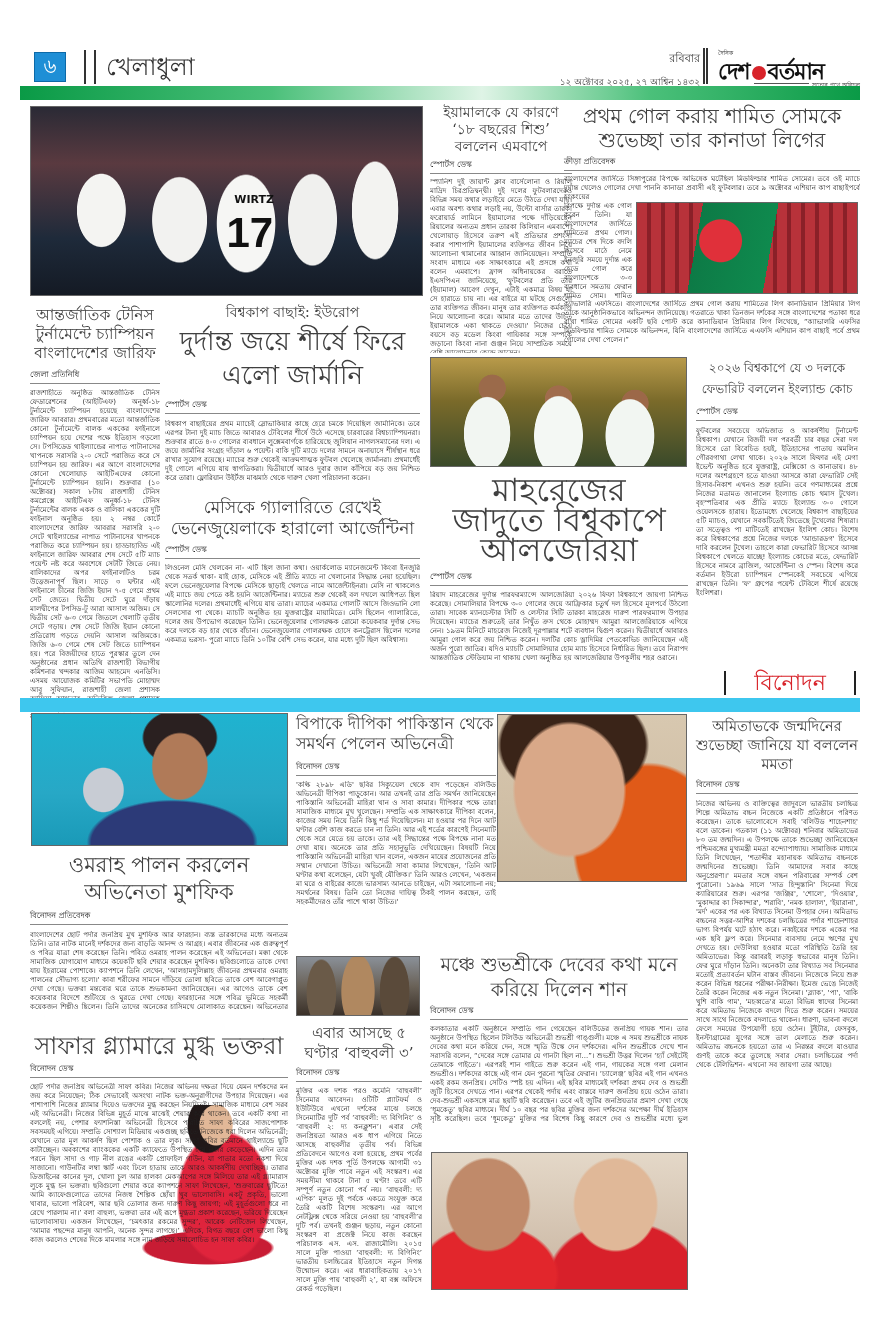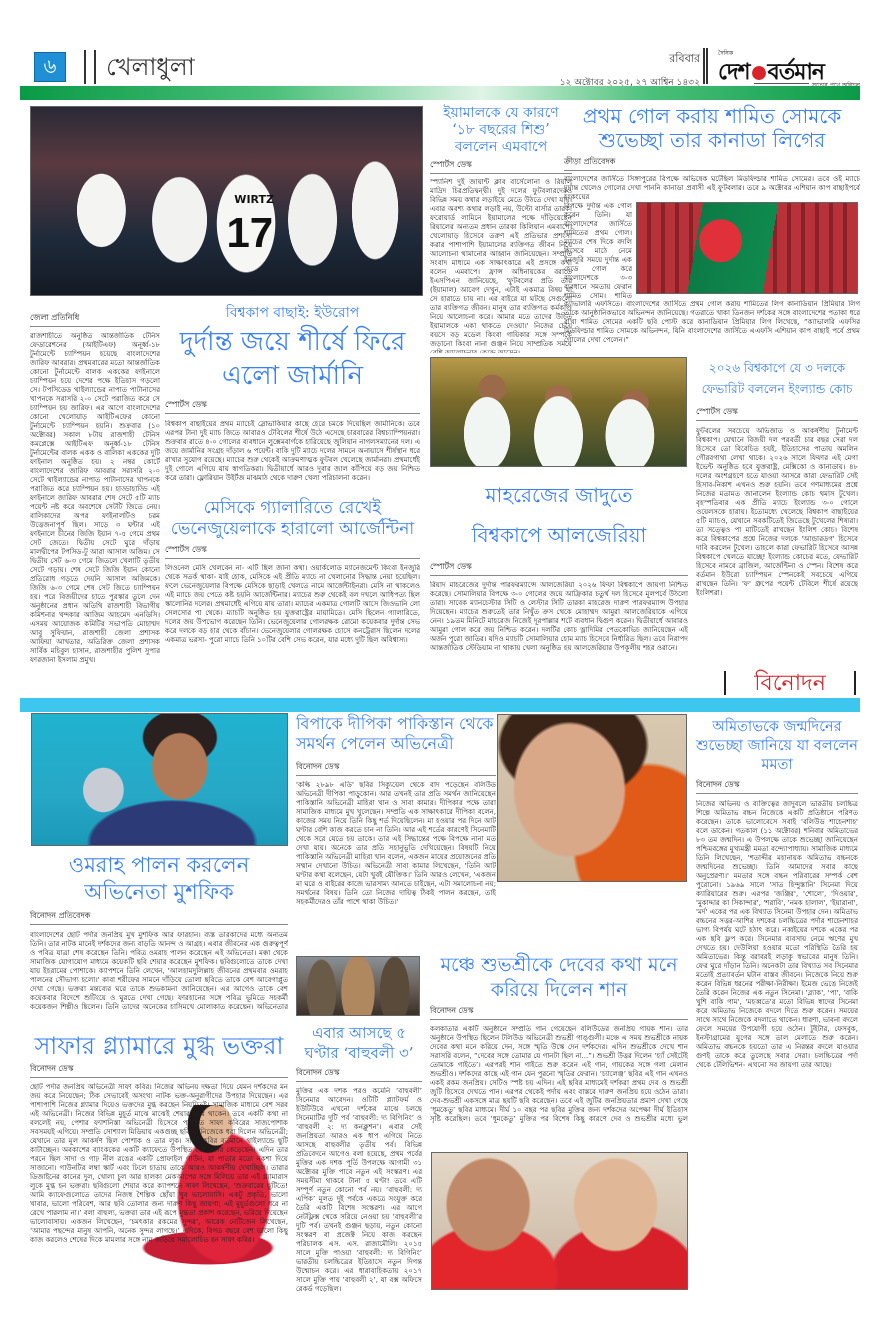--- a/index.html
+++ b/index.html
@@ -21,21 +21,21 @@
   .logo .tag-top { font-size: 6px; color: #333; position: absolute; left: 4px; top: 0; }
   .logo .name { position: absolute; left: 4px; top: 6px; font-size: 22px; font-weight: bold; color: #111; letter-spacing: -1px; font-family: "DejaVu Serif", serif; white-space: nowrap; }
   .logo .name .dot { display: inline-block; width: 14px; height: 14px; border-radius: 50%; background: #d8232a; vertical-align: middle; margin: 0 2px; }
   .logo .tag-bottom { position: absolute; right: 2px; top: 32px; font-size: 6px; color: #333; }
   .logo .tag-line { position: absolute; left: 40px; top: 35px; width: 55px; border-top: 1px solid #555; }
 
   .green-band { left: 20px; top: 86px; width: 840px; height: 14px;
     background: linear-gradient(90deg, #0a9a46 0%, #4bc07a 30%, #dff4e6 55%, #4bc07a 75%, #0a9a46 100%); }
 
   
-  .headline { font-family: "DejaVu Serif", serif; text-align: center; color: #3b82f6; line-height: 1.15; font-weight: normal; }
+  .headline { font-family: "DejaVu Serif", serif; text-align: center; color: #404040; line-height: 1.15; font-weight: normal; }
   .byline { font-size: 8px; color: #222; border-bottom: 1px solid #888; padding-bottom: 2px; }
   .body-text { font-size: 7px; line-height: 9px; color: #222; text-align: justify; overflow: hidden; }
   .photo { border: 1px solid #666; overflow: hidden; }
 
   
   .photo-germany { background:
       radial-gradient(ellipse 40px 60px at 18% 55%, #f4f4f2 60%, transparent 62%),
       radial-gradient(ellipse 45px 70px at 38% 60%, #f2f2f0 60%, transparent 62%),
       radial-gradient(ellipse 48px 80px at 55% 62%, #f6f6f4 60%, transparent 62%),
       radial-gradient(ellipse 40px 75px at 72% 60%, #f0f0ee 60%, transparent 62%),
@@ -106,20 +106,21 @@
   <span class="tag-bottom">সত্যের পথে অবিচল</span>
 </div>
 <div class="abs green-band"></div>
 
 <div class="abs photo photo-germany" style="left:30px; top:106px; width:393px; height:190px;">
   <div style="position:absolute; left:52%; top:46%; color:#111; font-weight:bold; font-size:11px;">WIRTZ</div>
   <div style="position:absolute; left:50%; top:54%; color:#111; font-weight:bold; font-size:42px; font-family:'Liberation Sans',sans-serif;">17</div>
 </div>
 
 <div class="abs" style="left:30px; top:306px; width:130px;">
+  <h2 class="headline" style="font-size:15.5px; line-height:19px;">আন্তর্জাতিক টেনিস টুর্নামেন্টে চ্যাম্পিয়ন বাংলাদেশের জারিফ</h2>
   <div class="byline" style="margin-top:5px;">জেলা প্রতিনিধি</div>
   <p class="body-text" style="margin-top:5px; height:346px;">রাজশাহীতে অনুষ্ঠিত আন্তর্জাতিক টেনিস ফেডারেশনের (আইটিএফ) অনূর্ধ্ব-১৮ টুর্নামেন্টে চ্যাম্পিয়ন হয়েছে বাংলাদেশের জারিফ আবরার। প্রথমবারের মতো আন্তর্জাতিক কোনো টুর্নামেন্টে বালক এককের ফাইনালে চ্যাম্পিয়ন হয়ে দেশের পক্ষে ইতিহাস গড়লো সে। টপসিডেড থাইল্যান্ডের নাপাত পাটানাসের খাপনকে সরাসরি ২-০ সেটে পরাজিত করে সে চ্যাম্পিয়ন হয় জারিফ। এর আগে বাংলাদেশের কোনো খেলোয়াড় আইটিএফের কোনো টুর্নামেন্টে চ্যাম্পিয়ন হয়নি। শুক্রবার (১০ অক্টোবর) সকাল ৮টায় রাজশাহী টেনিস কমপ্লেক্সে আইটিএফ অনূর্ধ্ব-১৮ টেনিস টুর্নামেন্টের বালক একক ও বালিকা এককের দুটি ফাইনাল অনুষ্ঠিত হয়। ২ নম্বর কোর্টে বাংলাদেশের জারিফ আবরার সরাসরি ২-০ সেটে থাইল্যান্ডের নাপাত পাটানাসের খাপনকে পরাজিত করে চ্যাম্পিয়ন হয়। হাড্ডাহাড্ডি এই ফাইনালে জারিফ আবরার শেষ সেটে ৫টি ম্যাচ পয়েন্ট নষ্ট করে অবশেষে সেটটি জিতে নেয়। বালিকাদের অপর ফাইনালটিও চরম উত্তেজনাপূর্ণ ছিল। সাড়ে ৩ ঘন্টার এই ফাইনালে চীনের জিজি ইয়ান ৭-৫ গেমে প্রথম সেট জেতে। দ্বিতীয় সেটে ঘুরে দাঁড়ায় মালদ্বীপের টপসিড-টু আরা আসাল অজিম। সে দ্বিতীয় সেট ৬-৩ গেমে জিতলে খেলাটি তৃতীয় সেটে গড়ায়। শেষ সেটে জিজি ইয়ান কোনো প্রতিরোধ গড়তে দেয়নি আসাল অজিমকে। জিজি ৬-৩ গেমে শেষ সেট জিতে চ্যাম্পিয়ন হয়। পরে বিজয়ীদের হাতে পুরস্কার তুলে দেন অনুষ্ঠানের প্রধান অতিথি রাজশাহী বিভাগীয় কমিশনার খন্দকার আজিম আহমেদ এনডিসি। এসময় আয়োজক কমিটির সভাপতি মোহাম্মদ আবু সুফিয়ান, রাজশাহী জেলা প্রশাসক আফিয়া আখতার, অতিরিক্ত জেলা প্রশাসক সার্বিক মহিবুল হাসান, রাজশাহীর পুলিশ সুপার ফারজানা ইসলাম প্রমুখ।</p>
 </div>
 
 <div class="abs" style="left:165px; top:304px; width:255px;">
   <div class="headline" style="font-size:14px;">বিশ্বকাপ বাছাই: ইউরোপ</div>
   <h1 class="headline" style="font-size:26px; line-height:34px; margin-top:4px;">দুর্দান্ত জয়ে শীর্ষে ফিরে এলো জার্মানি</h1>
   <div class="byline" style="margin-top:6px;">স্পোর্টস ডেস্ক</div>
   <p class="body-text" style="margin-top:6px; height:78px;">বিশ্বকাপ বাছাইয়ের প্রথম ম্যাচেই স্লোভাকিয়ার কাছে হেরে চমকে দিয়েছিল জার্মানিকে। তবে এরপর টানা দুই ম্যাচ জিতে আবারও টেবিলের শীর্ষে উঠে এসেছে চারবারের বিশ্বচ্যাম্পিয়নরা। শুক্রবার রাতে ৪-০ গোলের ব্যবধানে লুক্সেমবার্গকে হারিয়েছে জুলিয়ান নাগলসম্যানের দল। এ জয়ে জার্মানির সংগ্রহ দাঁড়াল ৬ পয়েন্ট। বাকি দুটি ম্যাচে দলের সামনে অনায়াসে শীর্ষস্থান ধরে রাখার সুযোগ রয়েছে। ম্যাচের শুরু থেকেই আক্রমণাত্মক ফুটবল খেলেছে জার্মানরা। প্রথমার্ধেই দুই গোলে এগিয়ে যায় স্বাগতিকরা। দ্বিতীয়ার্ধে আরও দুবার জাল কাঁপিয়ে বড় জয় নিশ্চিত করে তারা। ফ্লোরিয়ান উইর্টজ মাঝমাঠ থেকে দারুণ খেলা পরিচালনা করেন।</p>
 </div>
@@ -142,21 +143,21 @@
   <p class="body-text" style="margin-top:4px; height:26px;">বাংলাদেশের জার্সিতে সিঙ্গাপুরের বিপক্ষে অভিষেক ঘটেছিল মিডফিল্ডার শামিত সোমের। তবে ওই ম্যাচে দুর্দান্ত খেলেও গোলের দেখা পাননি কানাডা প্রবাসী এই ফুটবলার। তবে ৯ অক্টোবর এশিয়ান কাপ বাছাইপর্বে হংকংয়ের</p>
   <div style="display:flex; gap:4px; margin-top:1px;">
     <p class="body-text" style="width:68px; height:98px;">বিপক্ষে দুর্দান্ত এক গোল করেন তিনি। যা বাংলাদেশের জার্সিতে শামিতের প্রথম গোল। ম্যাচের শেষ দিকে বদলি হিসেবে মাঠে নেমে ইনজুরি সময়ে দুর্দান্ত এক হেডে গোল করে বাংলাদেশকে ৩-৩ ব্যবধানে সমতায় ফেরান শামিত সোম। শামিত সোম খেলেন কানাডিয়ান প্রিমিয়ার লিগের ক্লাব</p>
     <div class="photo photo-flag" style="width:222px; height:92px;"></div>
   </div>
   <p class="body-text" style="margin-top:0px; height:44px;">ক্যাভালরি এফসিতে। বাংলাদেশের জার্সিতে প্রথম গোল করায় শামিতের লিগ কানাডিয়ান প্রিমিয়ার লিগ তাকে আনুষ্ঠানিকভাবে অভিনন্দন জানিয়েছে। গতরাতে খাকা তিনজন দর্শকের সঙ্গে বাংলাদেশের পতাকা ধরে রাখা শামিত সোমের একটি ছবি পোস্ট করে কানাডিয়ান প্রিমিয়ার লিগ লিখেছে, “ক্যাভালরি এফসির মিডফিল্ডার শামিত সোমকে অভিনন্দন, যিনি বাংলাদেশের জার্সিতে এএফসি এশিয়ান কাপ বাছাই পর্বে প্রথম গোলের দেখা পেলেন।”</p>
 </div>
 
 <div class="abs photo photo-algeria" style="left:430px; top:357px; width:257px; height:110px;"></div>
 <div class="abs" style="left:430px; top:475px; width:258px;">
-  <h1 class="headline" style="font-size:20px; line-height:40px; padding:0 18px;">মাহরেজের জাদুতে বিশ্বকাপে আলজেরিয়া</h1>
+  <h1 class="headline" style="font-size:32px; line-height:30px; padding:0 18px;">মাহরেজের জাদুতে বিশ্বকাপে আলজেরিয়া</h1>
   <div class="byline" style="margin-top:5px;">স্পোর্টস ডেস্ক</div>
   <p class="body-text" style="margin-top:5px; height:116px;">রিয়াদ মাহরেজের দুর্দান্ত পারফরম্যান্সে আলজেরিয়া ২০২৬ ফিফা বিশ্বকাপে জায়গা নিশ্চিত করেছে। সোমালিয়ার বিপক্ষে ৩-০ গোলের জয়ে আফ্রিকার চতুর্থ দল হিসেবে মূলপর্বে উঠলো তারা। সাবেক ম্যানচেস্টার সিটি ও লেস্টার সিটি তারকা মাহরেজ দারুণ পারফরম্যান্স উপহার দিয়েছেন। ম্যাচের শুরুতেই তার নিখুঁত ক্রস থেকে মোহাম্মদ আমুরা আলজেরিয়াকে এগিয়ে নেন। ১৯তম মিনিটে মাহরেজ নিজেই দূরপাল্লার শটে ব্যবধান দ্বিগুণ করেন। দ্বিতীয়ার্ধে আবারও আমুরা গোল করে জয় নিশ্চিত করেন। দলটির কোচ ভ্লাদিমির পেতকোভিচ জানিয়েছেন এই অর্জন পুরো জাতির। যদিও ম্যাচটি সোমালিয়ার হোম ম্যাচ হিসেবে নির্ধারিত ছিল। তবে নিরাপদ আন্তর্জাতিক স্টেডিয়াম না থাকায় খেলা অনুষ্ঠিত হয় আলজেরিয়ার উপকূলীয় শহর ওরানে।</p>
 </div>
 
 <div class="abs" style="left:696px; top:358px; width:162px;">
   <h2 class="headline" style="font-size:12px; line-height:21px;">২০২৬ বিশ্বকাপে যে ৩ দলকে ফেভারিট বললেন ইংল্যান্ড কোচ</h2>
   <div class="byline" style="margin-top:5px;">স্পোর্টস ডেস্ক</div>
   <p class="body-text" style="margin-top:6px; height:216px;">ফুটবলের সবচেয়ে অভিজাত ও আকর্ষণীয় টুর্নামেন্ট বিশ্বকাপ। যেখানে বিজয়ী দল পরবর্তী চার বছর সেরা দল হিসেবে তো বিবেচিত হয়ই, ইতিহাসের পাতায় অমলিন গৌরবগাথা লেখা থাকে। ২০২৬ সালে ফিফার এই মেগা ইভেন্ট অনুষ্ঠিত হবে যুক্তরাষ্ট্র, মেক্সিকো ও কানাডায়। ৪৮ দলের অংশগ্রহণে হতে যাওয়া আসরে কারা ফেভারিট সেই হিসাব-নিকাশ এখনও শুরু হয়নি। তবে গণমাধ্যমের প্রশ্নে নিজের মতামত জানালেন ইংল্যান্ড কোচ থমাস টুখেল। বৃহস্পতিবার এক প্রীতি ম্যাচে ইংল্যান্ড ৩-০ গোলে ওয়েলসকে হারায়। ইতোমধ্যে খেলেছে বিশ্বকাপ বাছাইয়ের ৫টি ম্যাচও, যেখানে সবকটিতেই জিতেছে টুখেলের শিষ্যরা। তা সত্ত্বেও পা মাটিতেই রাখছেন ইংলিশ কোচ। বিশেষ করে বিশ্বকাপের প্রশ্নে নিজের দলকে 'আন্ডারডগ' হিসেবে দাবি করলেন টুখেল। তাহলে কারা ফেভারিট হিসেবে আসন্ন বিশ্বকাপে খেলতে যাচ্ছে! ইংল্যান্ড কোচের মতে, ফেভারিট হিসেবে নামবে ব্রাজিল, আর্জেন্টিনা ও স্পেন। বিশেষ করে বর্তমান ইউরো চ্যাম্পিয়ন স্পেনকেই সবচেয়ে এগিয়ে রাখছেন তিনি। 'ফ' গ্রুপের পয়েন্ট টেবিলে শীর্ষে রয়েছে ইংলিশরা।</p>
 </div>
 

